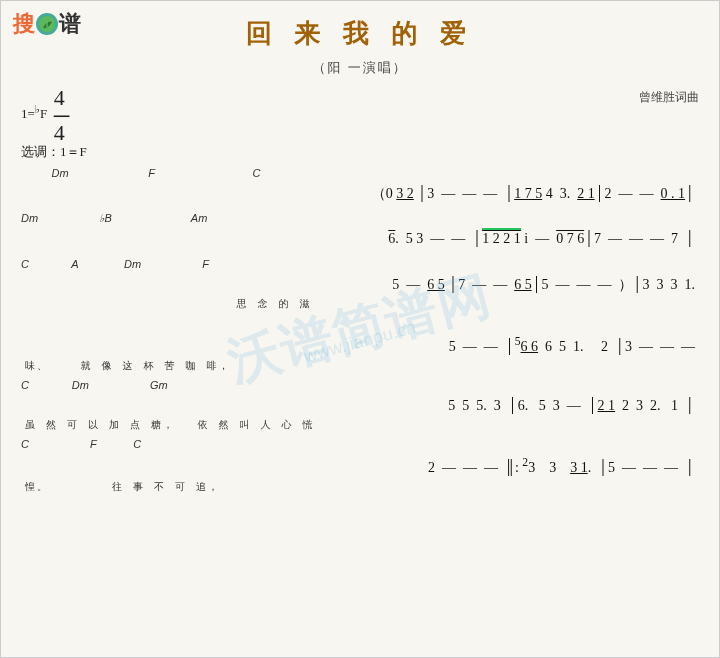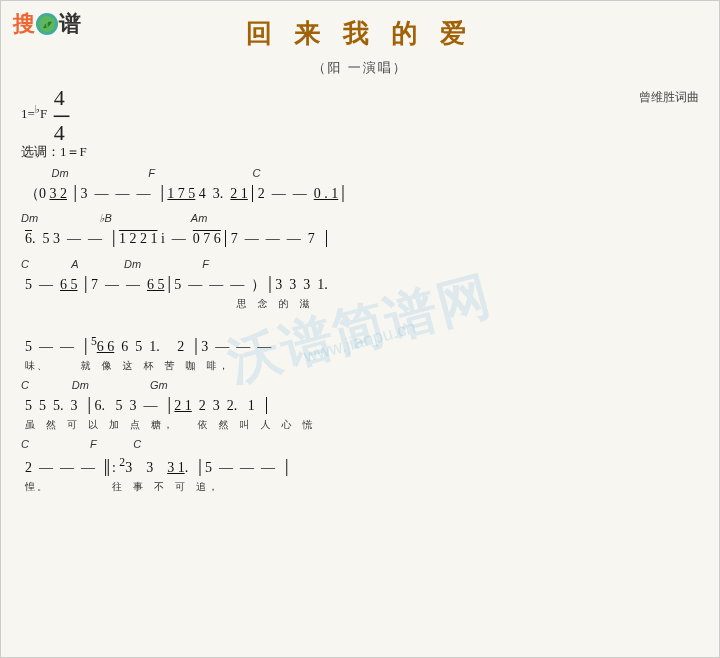--- a/index.html
+++ b/index.html
@@ -104,20 +104,21 @@
       font-family: Arial, sans-serif;
     }
     
     .score-pre {
       font-family: 'Times New Roman', 'SimSun', monospace;
       font-size: 14px;
       line-height: 1.8;
       color: #111;
       white-space: pre;
       padding: 0 4px;
+      text-align: right;
     }
     .lyric-pre {
       font-family: Liberation Serif, serif;
       font-size: 10px;
       line-height: 1.4;
       color: #333;
       white-space: pre;
       padding: 0 4px;
       letter-spacing: 2px;
     }
@@ -173,21 +174,21 @@
 
   <div class="score-container">
 
     <div class="section-wrapper">
       <div class="chord-above">          Dm                          F                                C</div>
       <div class="score-pre">（0 <u>3 2</u> │3  —  —  —  │<u>1 7 5</u> 4  3.  <span style="text-decoration:underline">2 1</span>│2  —  —  <span style="text-decoration:underline">0 . 1</span>│</div>
     </div>
 
     <div class="section-wrapper">
       <div class="chord-above">Dm                    ♭B                          Am</div>
-      <div class="score-pre"><span style="text-decoration:overline">6</span>.  5 3  —  —  │<span style="text-decoration:overline;border-top:1px solid #22c55e">1 2 2 1</span> i  —  <span style="text-decoration:overline">0 7 6</span>│7  —  —  —  7  │</div>
+      <div class="score-pre"><span style="text-decoration:overline">6</span>.  5 3  —  —  │<span style="text-decoration:overline;border-top:3px solid #22c55e">1 2 2 1</span> i  —  <span style="text-decoration:overline">0 7 6</span>│7  —  —  —  7  │</div>
     </div>
 
     <div class="section-wrapper">
       <div class="chord-above">C              A               Dm                    F</div>
       <div class="score-pre">5  —  <u>6 5</u> │7  —  —  <u>6 5</u>│5  —  —  —  ）│3  3  3  1.</div>
       <div class="lyric-pre">                                               思  念  的  滋</div>
     </div>
 
     <div class="section-wrapper">
       <div class="score-pre">5  —  —  │<sup>5</sup><u>6 6</u>  6  5  1.     2  │3  —  —  —</div>

